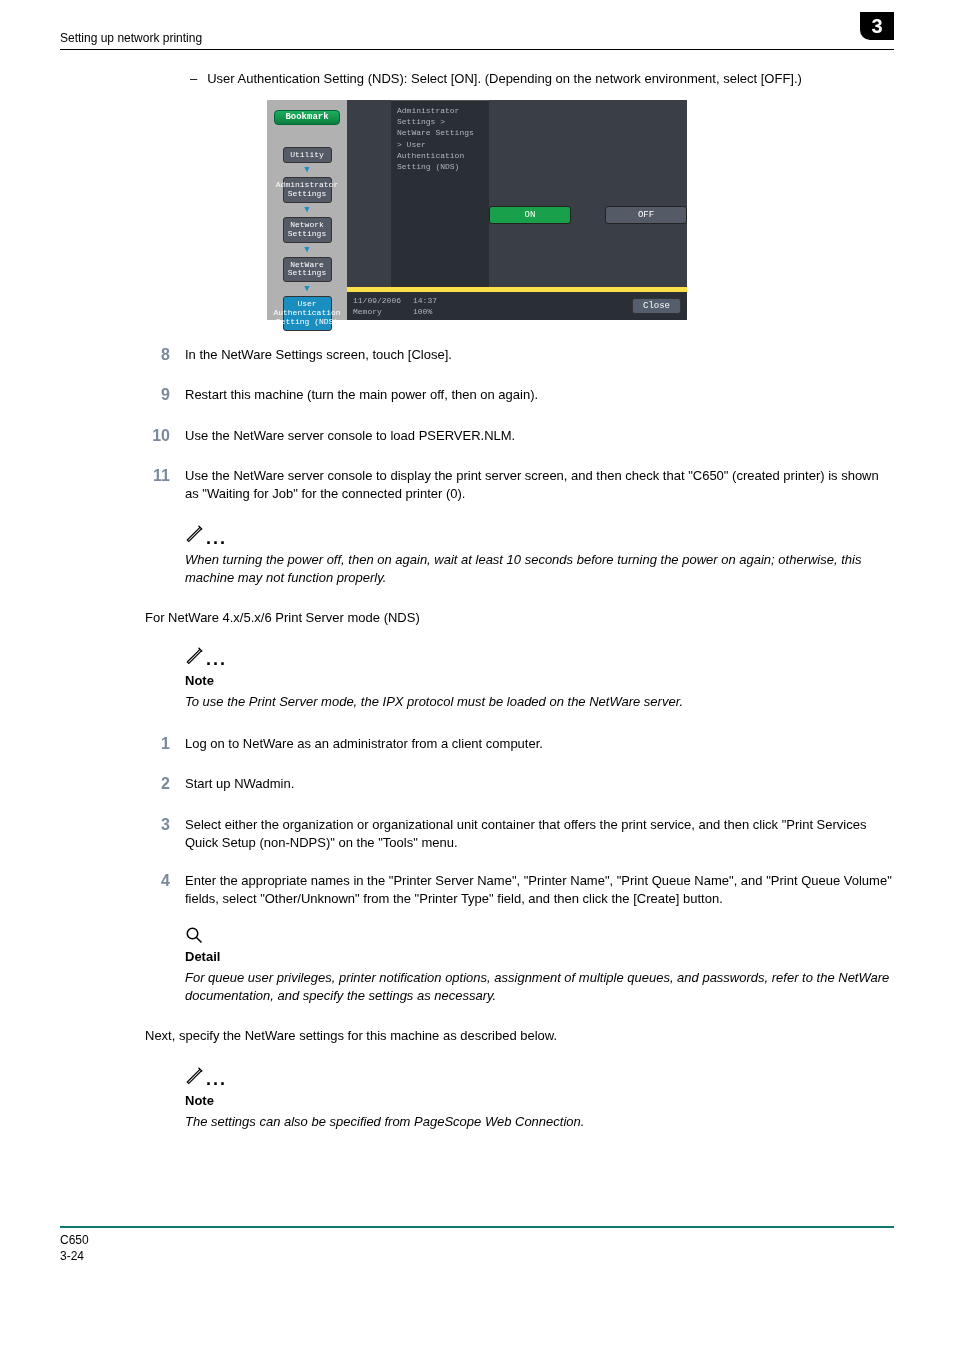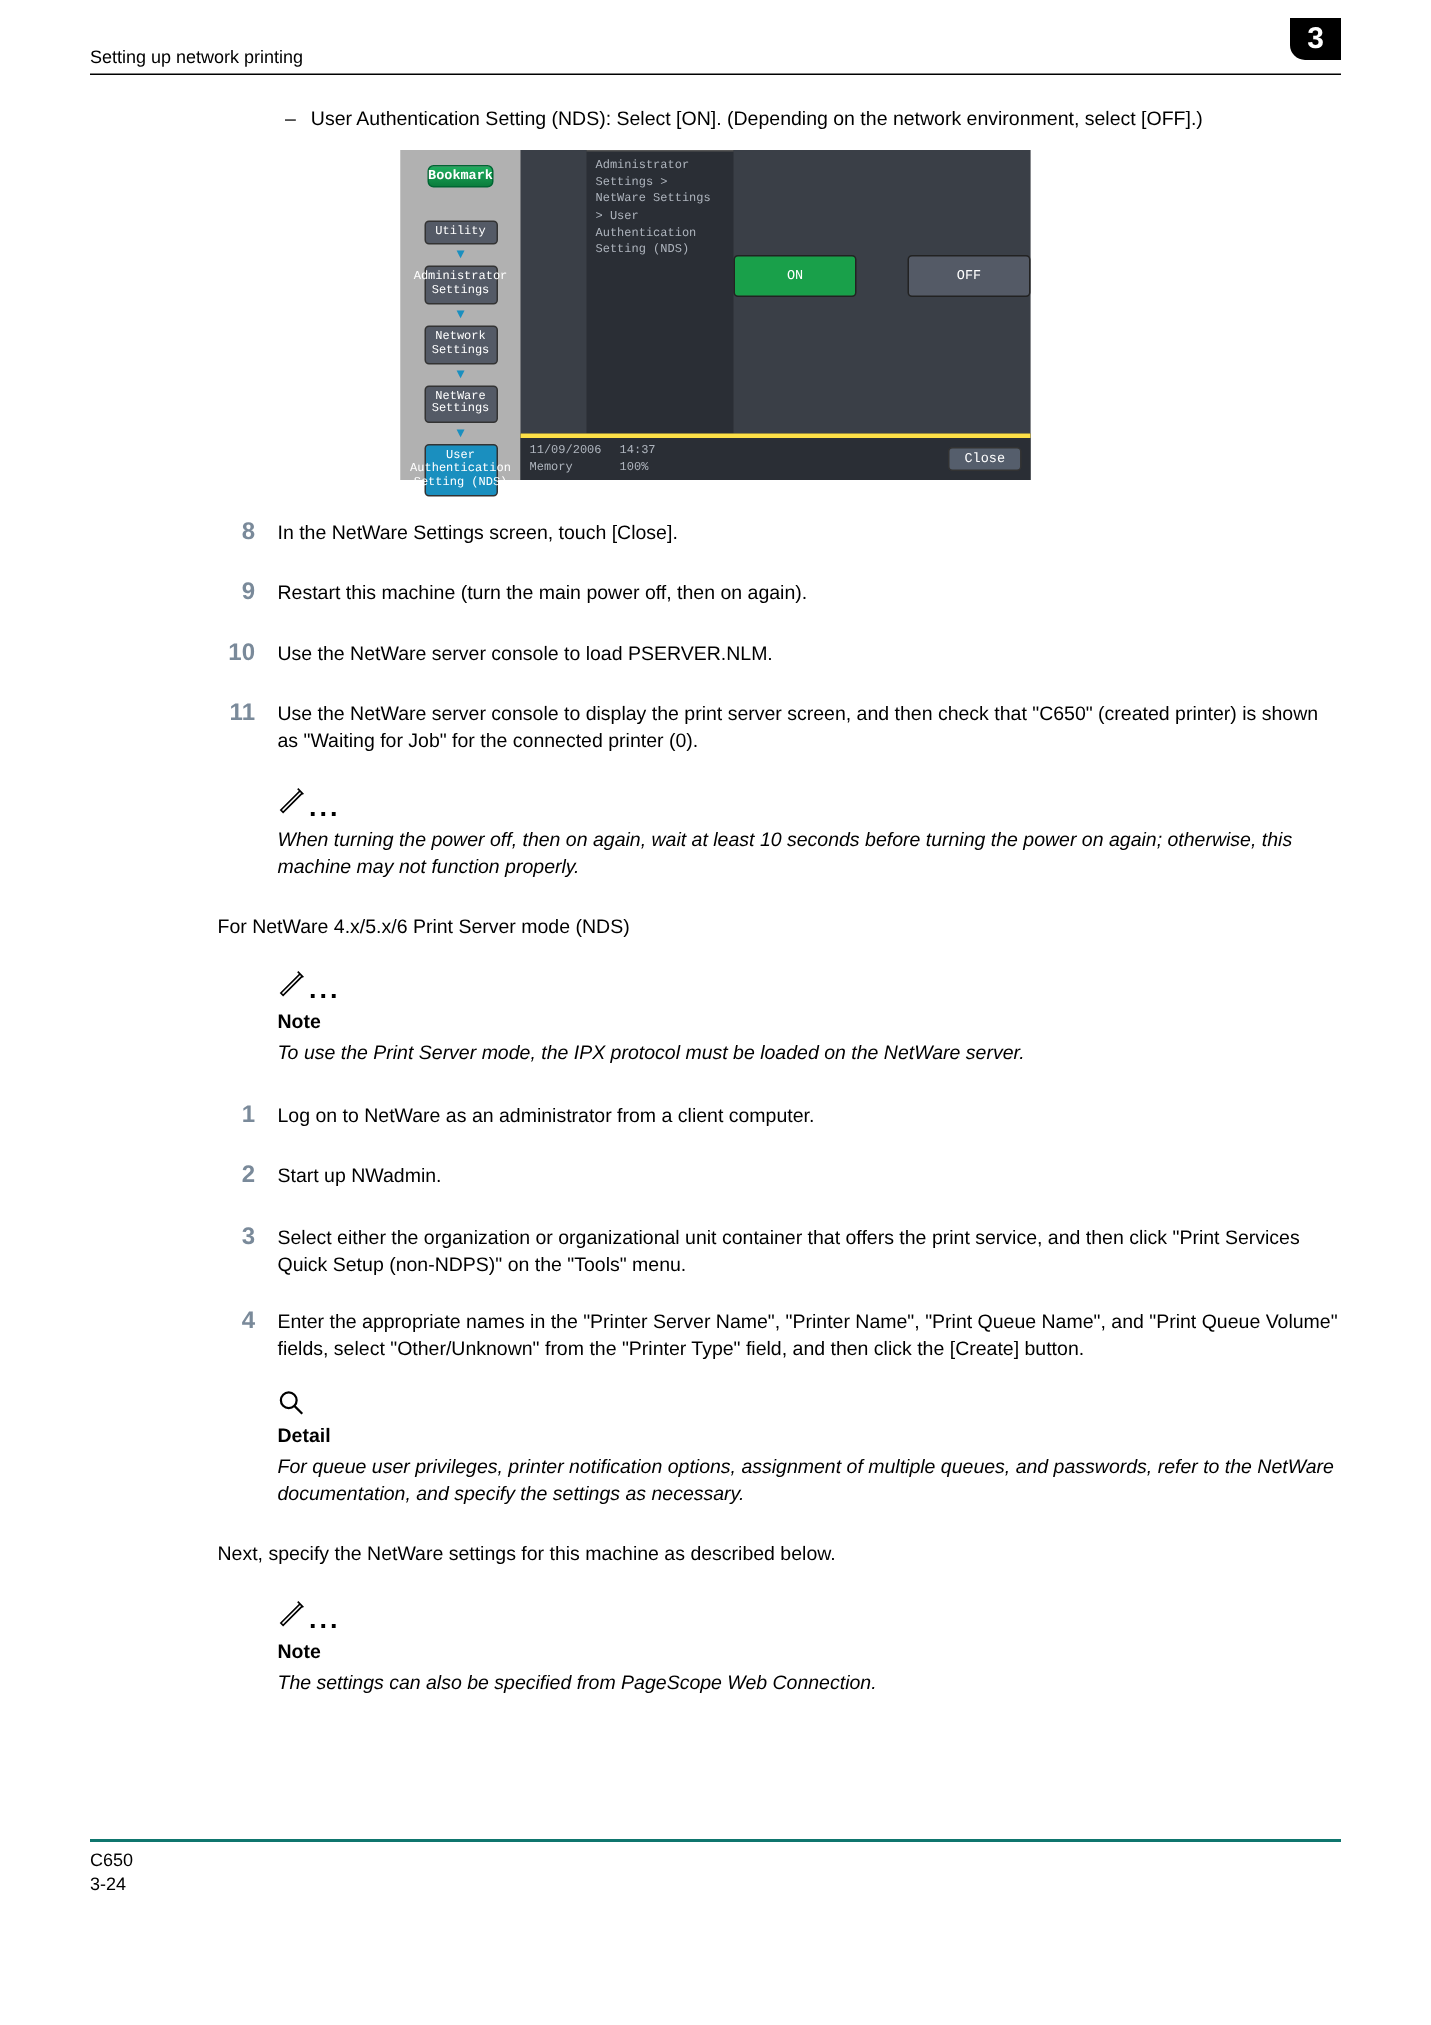--- a/index.html
+++ b/index.html
@@ -63,21 +63,21 @@
       display: flex;
       flex-direction: column;
       align-items: center;
       padding: 10px 4px 6px;
       gap: 4px;
     }
     .bookmark-btn {
       background: linear-gradient(#1fae5f,#0b7e3d);
       border: 1px solid #063;
       border-radius: 4px;
-      width: 44px;
+      width: 66px;
       height: 18px;
       color: #fff;
       display: flex;
       align-items: center;
       justify-content: center;
       font-size: 9px;
       margin-bottom: 18px;
       font-weight: bold;
     }
     .nav-btn {
@@ -119,36 +119,37 @@
       border-bottom: 1px solid #222;
     }
     .on-off-row {
       display: flex;
       justify-content: center;
       gap: 34px;
       margin-top: 70px;
     }
     .toggle-btn {
       width: 82px;
-      height: 28px;
+      height: 18px;
       border: 1px solid #222;
       border-radius: 3px;
       background: #545a66;
       color: #fff;
       display: flex;
       align-items: center;
       justify-content: center;
       font-size: 9px;
+      margin-top: 36px;
     }
     .toggle-on { background: #19a04a; }
     .status-row {
       position: absolute;
       bottom: 0; left: 0; right: 0;
       background: #2a2e35;
-      border-top: 3px solid #fde047;
+      border-top: 5px solid #fde047;
       display: flex;
       justify-content: space-between;
       padding: 3px 6px;
       font-size: 8px;
       color: #aeb4bd;
       align-items: center;
     }
     .status-block { display: flex; gap: 12px; }
     .close-btn {
       background: #555e6c;

